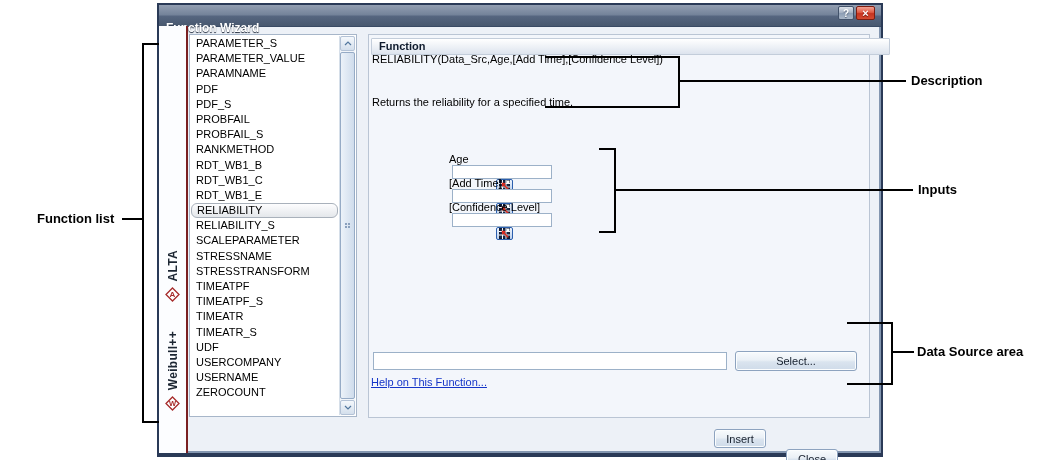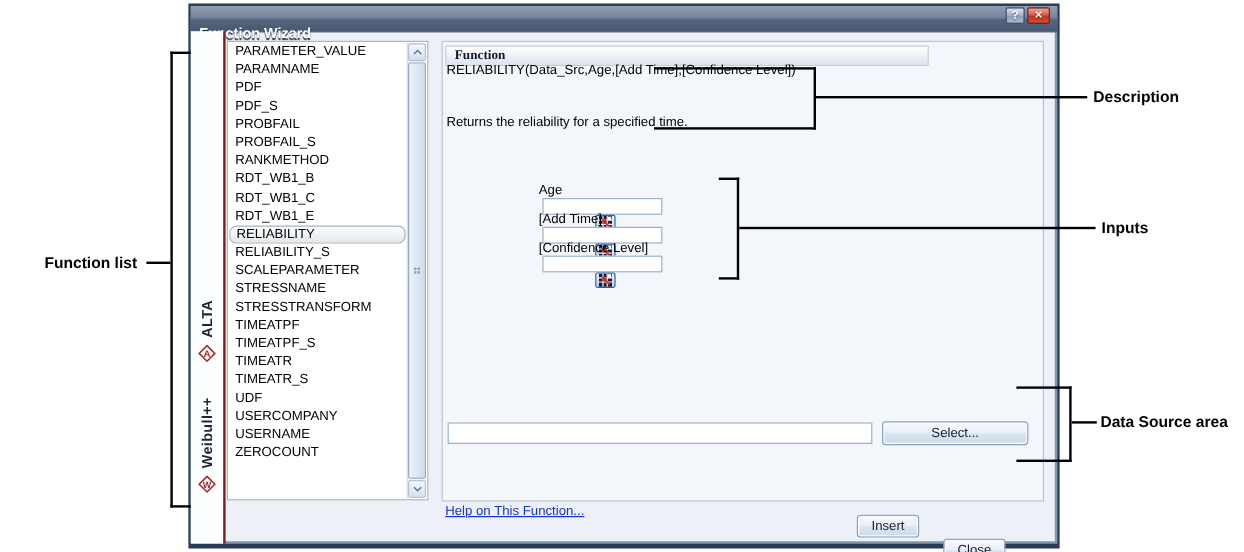--- a/index.html
+++ b/index.html
@@ -51,21 +51,21 @@
             display:flex;align-items:center;justify-content:center;}
   .grip{width:2px;height:2px;background:#8aa0bd;box-shadow:3px 0 #8aa0bd,0 3px #8aa0bd,3px 3px #8aa0bd;
         margin:-3px 0 0 -3px;}
 
   
   .panel{left:368px;top:34px;width:502px;height:384px;box-sizing:border-box;
          background:#f3f6fb;border:1px solid #bac5d4;}
   .group-header{box-sizing:border-box;height:17px;line-height:15px;padding-left:7px;
                 font-size:11px;font-weight:bold;color:#0f1b2d;
                 background:linear-gradient(#ffffff,#dde4ee);border:1px solid #c3cdda;border-radius:1px;}
-  .func-header{left:371px;top:38px;width:403px;font-family:Liberation Serif, serif;}
+  .func-header{left:371px;top:38px;width:519px;}
   .ds-header{left:371px;top:330px;width:490px;}
   .body-text{font-size:11px;color:#000;}
   .signature{left:372px;top:53px;}
   .description{left:372px;top:96px;}
 
   .inputs{left:372px;top:153px;width:260px;}
   .input-row{display:flex;align-items:center;height:24px;flex-direction:column;}
   .input-label{width:106px;font-size:11px;color:#000;}
   .text-field{box-sizing:border-box;border:1px solid #9cb1c8;background:#fff;
               font-size:11px;font-family:"Liberation Sans",sans-serif;padding:0 3px;}
@@ -73,21 +73,21 @@
   .picker-btn{box-sizing:border-box;width:17px;height:17px;margin-left:5px;padding:0;
               border:1px solid #2b5fae;border-radius:2px;cursor:default;
               background:linear-gradient(#eff5fd,#bcd0ec);display:flex;align-items:center;justify-content:center;}
 
   .ds-field{left:373px;top:352px;width:354px;height:18px;}
   .vista-btn{box-sizing:border-box;border:1px solid #8da3bf;border-radius:3px;
              font-size:11px;font-family:"Liberation Sans",sans-serif;color:#16202e;cursor:default;
              background:linear-gradient(#f8fbfd 0%,#eaf0f6 45%,#dae4ef 55%,#cfdbe9 100%);
              box-shadow:inset 0 0 0 1px #fbfdfe;display:flex;align-items:center;justify-content:center;}
   .select-btn{left:735px;top:351px;width:122px;height:20px;}
-  .help-link{left:371px;top:420px;font-size:11px;color:#1535c8;text-decoration:underline;cursor:pointer;}
+  .help-link{left:371px;top:376px;font-size:11px;color:#1535c8;text-decoration:underline;cursor:pointer;}
   .insert-btn{left:714px;top:429px;width:52px;height:19px;}
   .close-btn-ft{left:786px;top:429px;width:52px;height:19px;margin-top:20px;}
 
   
   .ann-line{background:#000;z-index:50;}
   .ann-label{z-index:50;font-size:13px;font-weight:bold;color:#000;white-space:nowrap;}
 </style>
 </head>
 <body>
 
@@ -119,20 +119,21 @@
     <span class="vtab-label">Weibull++</span>
     <svg width="15" height="15" viewBox="0 0 15 15">
       <path d="M7.5 1 L14 7.5 L7.5 14 L1 7.5 Z" fill="#fff" stroke="#a62b2b" stroke-width="1.3"></path>
       <text x="7.5" y="10.4" text-anchor="middle" font-size="7.5" font-weight="bold" fill="#a62b2b" font-family="Liberation Sans, sans-serif">W</text>
     </svg>
   </div>
 
   <div class="abs listbox">
     <div class="list-items">
 
+    <div class="list-item">PARAMETER_S</div>
         <div class="list-item">PARAMETER_VALUE</div>
         <div class="list-item">PARAMNAME</div>
         <div class="list-item">PDF</div>
         <div class="list-item">PDF_S</div>
         <div class="list-item">PROBFAIL</div>
         <div class="list-item">PROBFAIL_S</div>
         <div class="list-item">RANKMETHOD</div>
         <div class="list-item">RDT_WB1_B</div>
         <div class="list-item">RDT_WB1_C</div>
         <div class="list-item">RDT_WB1_E</div>

